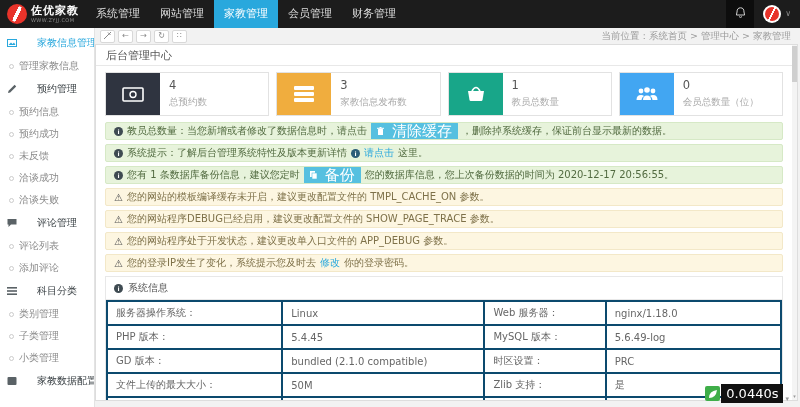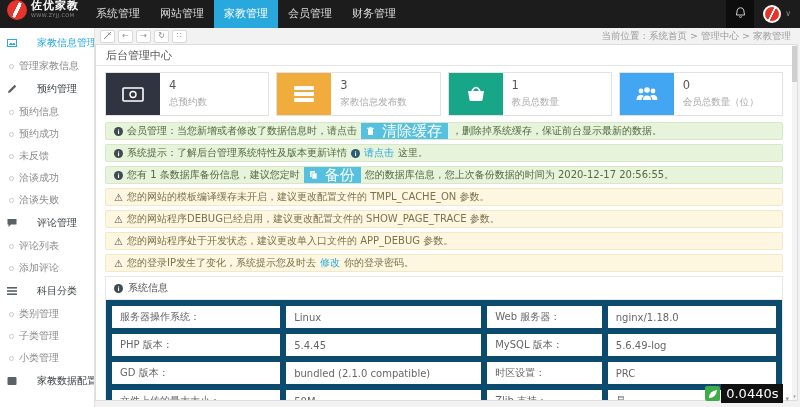--- a/index.html
+++ b/index.html
@@ -1,21 +1,21 @@
 <!DOCTYPE html>
 <html><head>
 <meta charset="utf-8">
 <style>
   * { margin:0; padding:0; box-sizing:border-box; }
   html,body { width:800px; height:407px; overflow:hidden; }
   body { font-family:"DejaVu Sans","Liberation Sans",sans-serif; font-size:12px; background:#f2f2f2; position:relative; }
 
   
   .navbar { position:absolute; top:0; left:0; right:0; height:28px; background:#1c1c1c; display:flex; align-items:stretch; z-index:30; }
-  .brand { display:flex; gap:4px; padding:0 7px; cursor:pointer; }
+  .brand { display:flex; align-items:center; gap:4px; padding:0 7px; cursor:pointer; }
   .logo { width:20px; height:20px; border-radius:50%; background:#e8332a; position:relative; flex:none; }
   .logo::after { content:""; position:absolute; inset:2px; border-radius:50%;
     background:linear-gradient(115deg,transparent 42%,#fff 42% 58%,transparent 58%); }
   .brand-text { display:flex; flex-direction:column; line-height:1; }
   .brand-name { color:#fff; font-size:11px; font-weight:bold; letter-spacing:1px; white-space:nowrap; font-family:"DejaVu Serif","Liberation Serif",serif; }
   .brand-sub { color:#8d8d8d; font-size:5px; letter-spacing:.4px; margin-top:2px; white-space:nowrap; }
   .nav-menu { display:flex; }
   .nav-item { line-height:28px; padding:0 10px; color:#ddd; font-size:11px; cursor:pointer; white-space:nowrap; }
   .nav-item.active { background:#29a8dd; color:#fff; }
   .nav-right { margin-left:auto; display:flex; align-items:stretch; }
@@ -62,21 +62,21 @@
   .info-dot { width:9px; height:9px; border-radius:50%; background:#3f4b52; color:#fff; font-size:6px; display:inline-flex; align-items:center; justify-content:center; flex:none; font-weight:bold; }
   .info-dot.blue { background:#2c5d78; }
   .warn-glyph { color:#5a5a5a; font-size:10px; flex:none; }
   .btn-inline { display:inline-flex; align-items:center; gap:8px; background:#56c0e0; color:#fff; border-radius:2px; padding:2px 6px; font-size:15px; line-height:1; cursor:pointer; flex:none; }
   .link { color:#29a8dd; cursor:pointer; }
 
   
   .sysinfo { border:1px solid #e8e8e8; margin-top:4px; }
   .sysinfo-header { display:flex; align-items:center; gap:5px; padding:4px 8px; color:#555; font-size:10px; border-bottom:1px solid #e8e8e8; }
   table { width:100%; border-collapse:collapse; table-layout:fixed; }
-  td { border:6px solid #0c4a6e; padding:4px 8px; font-size:10px; color:#666; white-space:nowrap; overflow:hidden; }
+  td { border:2px solid #0c4a6e; padding:4px 8px; font-size:10px; color:#666; white-space:nowrap; overflow:hidden; }
 
   
   .scrollbar { position:absolute; top:0; right:0; bottom:0; width:5px; background:#f4f4f4; }
   .scroll-thumb { position:absolute; top:1px; right:0; width:5px; height:36px; background:#cfcfcf; cursor:pointer; }
   .scroll-down { position:absolute; bottom:0; right:0; width:5px; height:8px; color:#999; font-size:5px; text-align:center; line-height:8px; cursor:pointer; }
 
   
   .badge { position:absolute; right:11px; bottom:4px; display:flex; align-items:center; z-index:40; cursor:pointer; }
   .badge-leaf { width:15px; height:15px; background:#3fae49; border-radius:2px; display:flex; align-items:center; justify-content:center; }
   .badge-time { background:#111; color:#fff; font-size:13px; padding:3px 5px; margin-left:1px; line-height:1; }
@@ -256,21 +256,21 @@
         </div>
         <div class="card-info">
           <span class="card-value">0</span>
           <span class="card-label">会员总数量（位）</span>
         </div>
       </div>
     </div>
 
     <div class="alert alert-green">
       <span class="info-dot">i</span>
-      <span>会员管理：当您新增或者修改了数据信息时，请点击</span>
+      <span>教员总数量：当您新增或者修改了数据信息时，请点击</span>
       <span class="btn-inline">
         <svg width="7" height="8" viewBox="0 0 7 8">
             <rect x="1" y="2" width="5" height="6" rx="0.5" fill="#fff"></rect>
             <rect y="0.8" width="7" height="1" fill="#fff"></rect>
             <rect x="2.5" width="2" height="1" fill="#fff"></rect>
           </svg>
         <span>清除缓存</span>
       </span>
       <span>，删除掉系统缓存，保证前台显示最新的数据。</span>
     </div>

